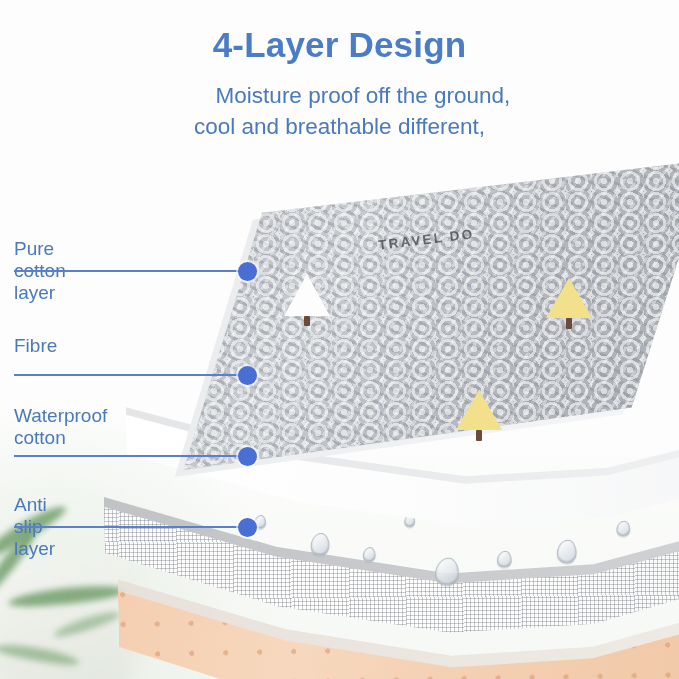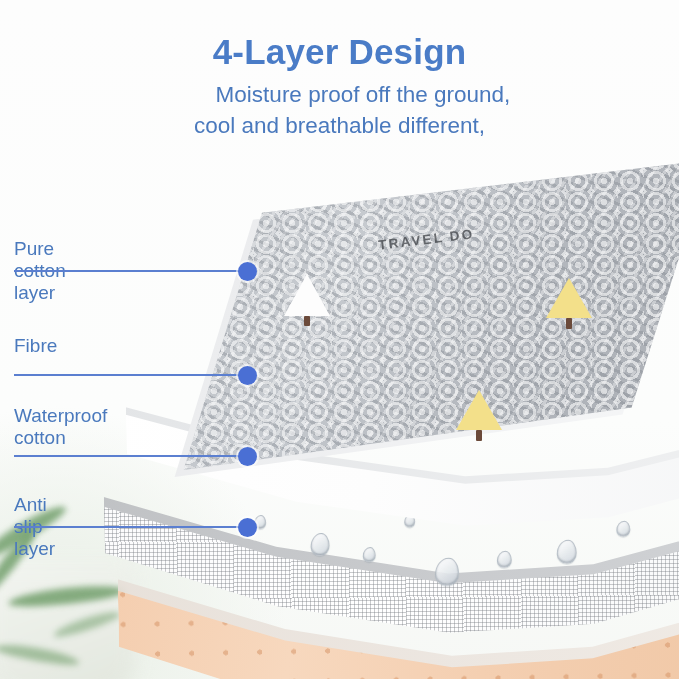--- a/index.html
+++ b/index.html
@@ -20,24 +20,24 @@
     background:linear-gradient(160deg,#f4f6f2 0%,#e9ece5 60%,#dfe4da 100%);
     border-radius:14px 14px 40px 40px;filter:blur(9px);opacity:.85;}
   .leaf{position:absolute;background:#5d9156;border-radius:50% 50% 50% 50%/60% 60% 40% 40%;filter:blur(3.2px);opacity:.72;}
   .leaf.l1{left:-24px;top:523px;width:96px;height:17px;transform:rotate(-31deg);}
   .leaf.l2{left:8px;top:588px;width:118px;height:16px;transform:rotate(-6deg);}
   .leaf.l3{left:-30px;top:556px;width:78px;height:14px;transform:rotate(-52deg);}
   .leaf.l4{left:-6px;top:648px;width:86px;height:13px;transform:rotate(10deg);opacity:.5;}
   .leaf.l5{left:52px;top:618px;width:70px;height:12px;transform:rotate(-18deg);opacity:.45;}
 
   
-  .headings{position:absolute;left:0;top:12px;width:679px;text-align:center;}
+  .headings{position:absolute;left:0;top:5px;width:679px;text-align:center;}
   .title{margin:0;padding-top:20px;font-size:35px;font-weight:700;color:#4a7cc7;letter-spacing:.2px;}
   .subline{font-size:22.5px;color:#4a79bd;line-height:1.36;font-weight:400;}
-  .subline.s1{margin-top:8px;padding-left:47px;}
+  .subline.s1{margin-top:16px;padding-left:47px;}
 
   
   .stack{position:absolute;left:0;top:0;width:679px;height:679px;}
   .layer{position:absolute;}
 
   
   .l-anti{left:118px;top:430px;width:640px;height:330px;
     border-radius:0 0 0 0;
     transform:rotate(-1deg);}
   .l-anti .sheet{

